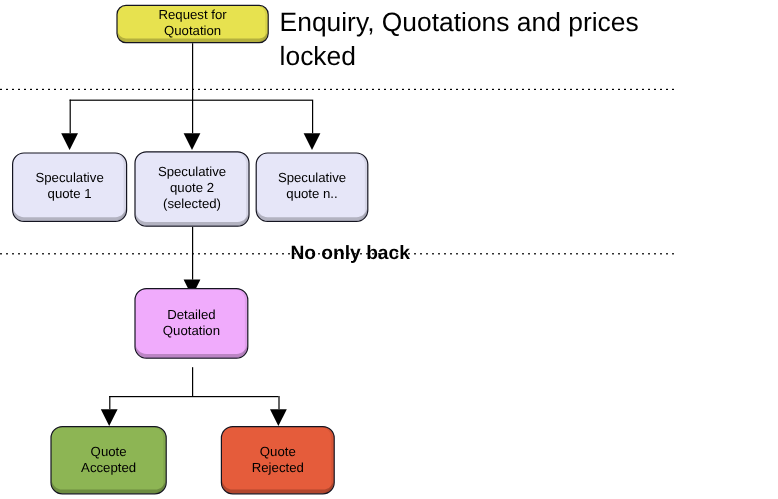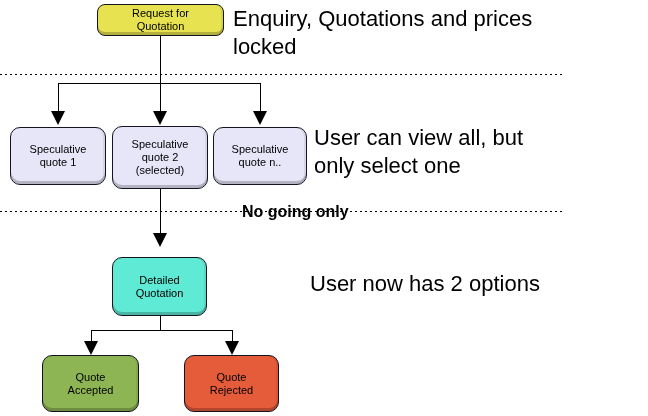--- a/index.html
+++ b/index.html
@@ -110,38 +110,35 @@
     <span>Speculative
 quote 2
 (selected)</span>
   </div>
 
   <div class="node" style="left: 213px; top: 127px; width: 94px; height: 58px; background: rgb(230, 230, 248);">
     <span>Speculative
 quote n..</span>
   </div>
 
-  <div class="node" style="left: 112px; top: 257px; width: 95px; height: 59px; background: #5eead4;">
+  <div class="node" style="left: 112px; top: 240px; width: 95px; height: 59px; background: #f0abfc;">
     <span>Detailed
 Quotation</span>
   </div>
 
   <div class="node" style="left: 42px; top: 355px; width: 97px; height: 57px; background: rgb(141, 181, 84);">
     <span>Quote
 Accepted</span>
   </div>
 
   <div class="node" style="left: 184px; top: 355px; width: 95px; height: 57px; background: rgb(229, 92, 59);">
     <span>Quote
 Rejected</span>
   </div>
 
   <div class="annotation" style="left:233px; top:5px;">Enquiry, Quotations and prices locked</div>
 
 
-  <div class="annotation" style="left:314px; top:124px;">User can view all, but
-only select one</div>
 
-  <div class="phase-label" style="left:242px; top:204px;">No going only</div>
+  <div class="phase-label" style="left:242px; top:204px;">No only back</div>
 
-  <div class="annotation" style="left:310px; top:270px;">User now has 2 options</div>
 
 </div>
 
 </body></html>

